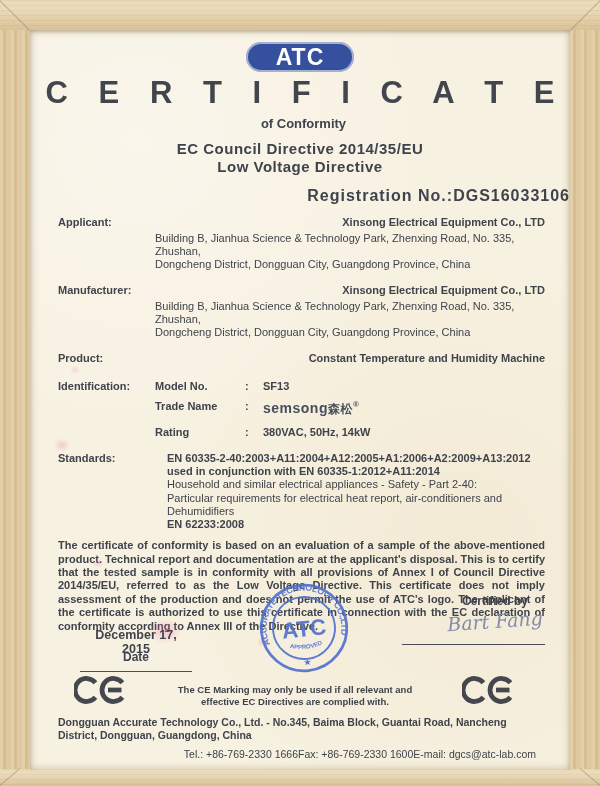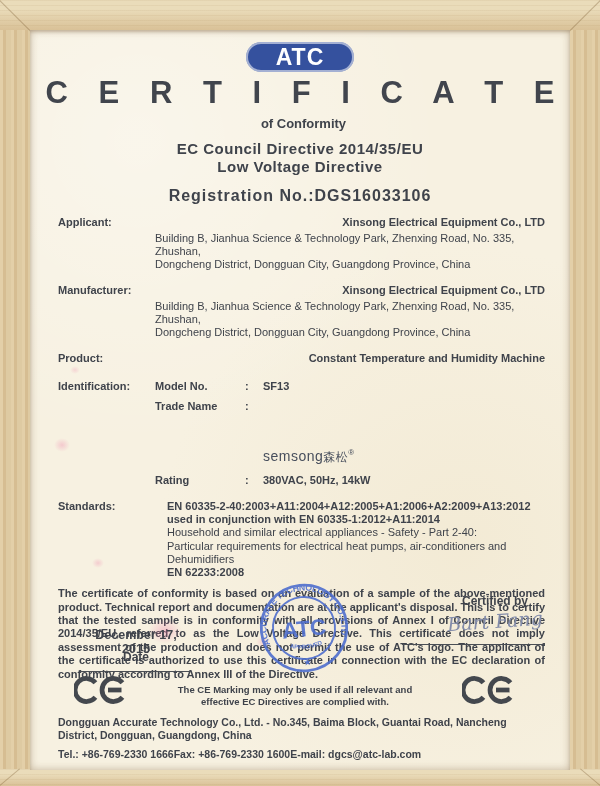--- a/index.html
+++ b/index.html
@@ -44,33 +44,33 @@
     display:flex;align-items:center;justify-content:center;
     color:#fff;font-weight:bold;font-size:23px;letter-spacing:1px;
     box-shadow:0 0 0 2px rgba(255,255,255,.55) inset;
   }
   .cert-title{
     text-align:center;font-weight:bold;font-size:31px;letter-spacing:11px;
     margin-top:3px;margin-left:11px;color:#41454d;
   }
   .of-conf{text-align:center;font-weight:bold;font-size:13px;margin-top:5px;padding-left:7px;}
   .directive{text-align:center;font-weight:bold;font-size:15px;line-height:18px;margin-top:9px;letter-spacing:.5px;}
-  .registration{text-align:center;font-weight:bold;font-size:16px;margin-top:11px;letter-spacing:1px;}
+  .registration{text-align:right;font-weight:bold;font-size:16px;margin-top:11px;letter-spacing:1px;}
   
   .fields{margin:11px 25px 0 28px;font-size:11px;}
   .frow{display:flex;margin-bottom:13px;}
   .flabel{width:97px;flex:none;font-weight:bold;}
   .fval{flex:1;}
   .fname{font-weight:bold;margin-bottom:4px;text-align:right;}
   .faddr{line-height:13px;}
   .subrow{display:flex;margin-bottom:8px;}
   .sublabel{width:90px;flex:none;font-weight:bold;}
   .subcolon{width:18px;flex:none;font-weight:bold;}
   .subval{font-weight:bold;}
-  .brand{font-weight:normal;font-size:14px;letter-spacing:.5px;color:#474e5c;margin-top:48px;}
+  .brand{font-weight:bold;font-size:14px;letter-spacing:.5px;color:#474e5c;}
   .brand .cn{font-size:12px;}
   .brand sup{font-size:8px;}
   .std-line{line-height:13.2px;}
   .b{font-weight:bold;}
   
   .body-par{
     margin:8px 25px 0 28px;font-size:11px;font-weight:bold;
     line-height:13.4px;text-align:justify;
   }
   
@@ -93,22 +93,22 @@
   .ce-note{
     position:absolute;left:140px;top:654px;width:250px;text-align:center;
     font-weight:bold;font-size:9.5px;line-height:11.5px;
   }
   .footer-company{
     position:absolute;left:28px;top:686px;width:488px;
     font-weight:bold;font-size:10.5px;line-height:13px;
   }
   .footer-contacts{
     position:absolute;left:28px;top:718px;width:478px;
-    display:flex;justify-content:flex-start;
-    font-weight:bold;font-size:10.5px;
+    display:flex;justify-content:flex-end;
+    font-weight:normal;font-size:10.5px;
   }
   .stamp text{fill:#4f6fce;}
   .stamp .ring{stroke:#4f6fce;fill:none;}
 </style>
 </head>
 <body>
 
 <div class="frame-piece frame-left"></div>
 <div class="frame-piece frame-right"></div>
 <div class="frame-piece frame-top"></div>
@@ -181,21 +181,21 @@
           <span class="subval">380VAC, 50Hz, 14kW</span>
         </div>
       </div>
     </div>
 
     <div class="frow" style="margin-bottom:0;gap:12px;">
       <div class="flabel">Standards:</div>
       <div class="fval">
         <div class="std-line b">EN 60335-2-40:2003+A11:2004+A12:2005+A1:2006+A2:2009+A13:2012 used in conjunction with EN 60335-1:2012+A11:2014</div>
         <div class="std-line">Household and similar electrical appliances - Safety - Part 2-40:</div>
-        <div class="std-line">Particular requirements for electrical heat pumps, air-conditioners and Dehumidifiers</div>
+        <div class="std-line">Particular requirements for electrical heat report, air-conditioners and Dehumidifiers</div>
         <div class="std-line b">EN 62233:2008</div>
       </div>
     </div>
   </div>
 
   <div class="body-par">The certificate of conformity is based on an evaluation of a sample of the above-mentioned product. Technical report and documentation are at the applicant's disposal. This is to certify that the tested sample is in conformity with all provisions of Annex I of Council Directive 2014/35/EU, referred to as the Low Voltage Directive. This certificate does not imply assessment of the production and does not permit the use of ATC's logo. The applicant of the certificate is authorized to use this certificate in connection with the EC declaration of conformity according to Annex III of the Directive.</div>
 
   <div class="bz">
 
     <svg class="stamp" viewBox="0 0 86 86">

